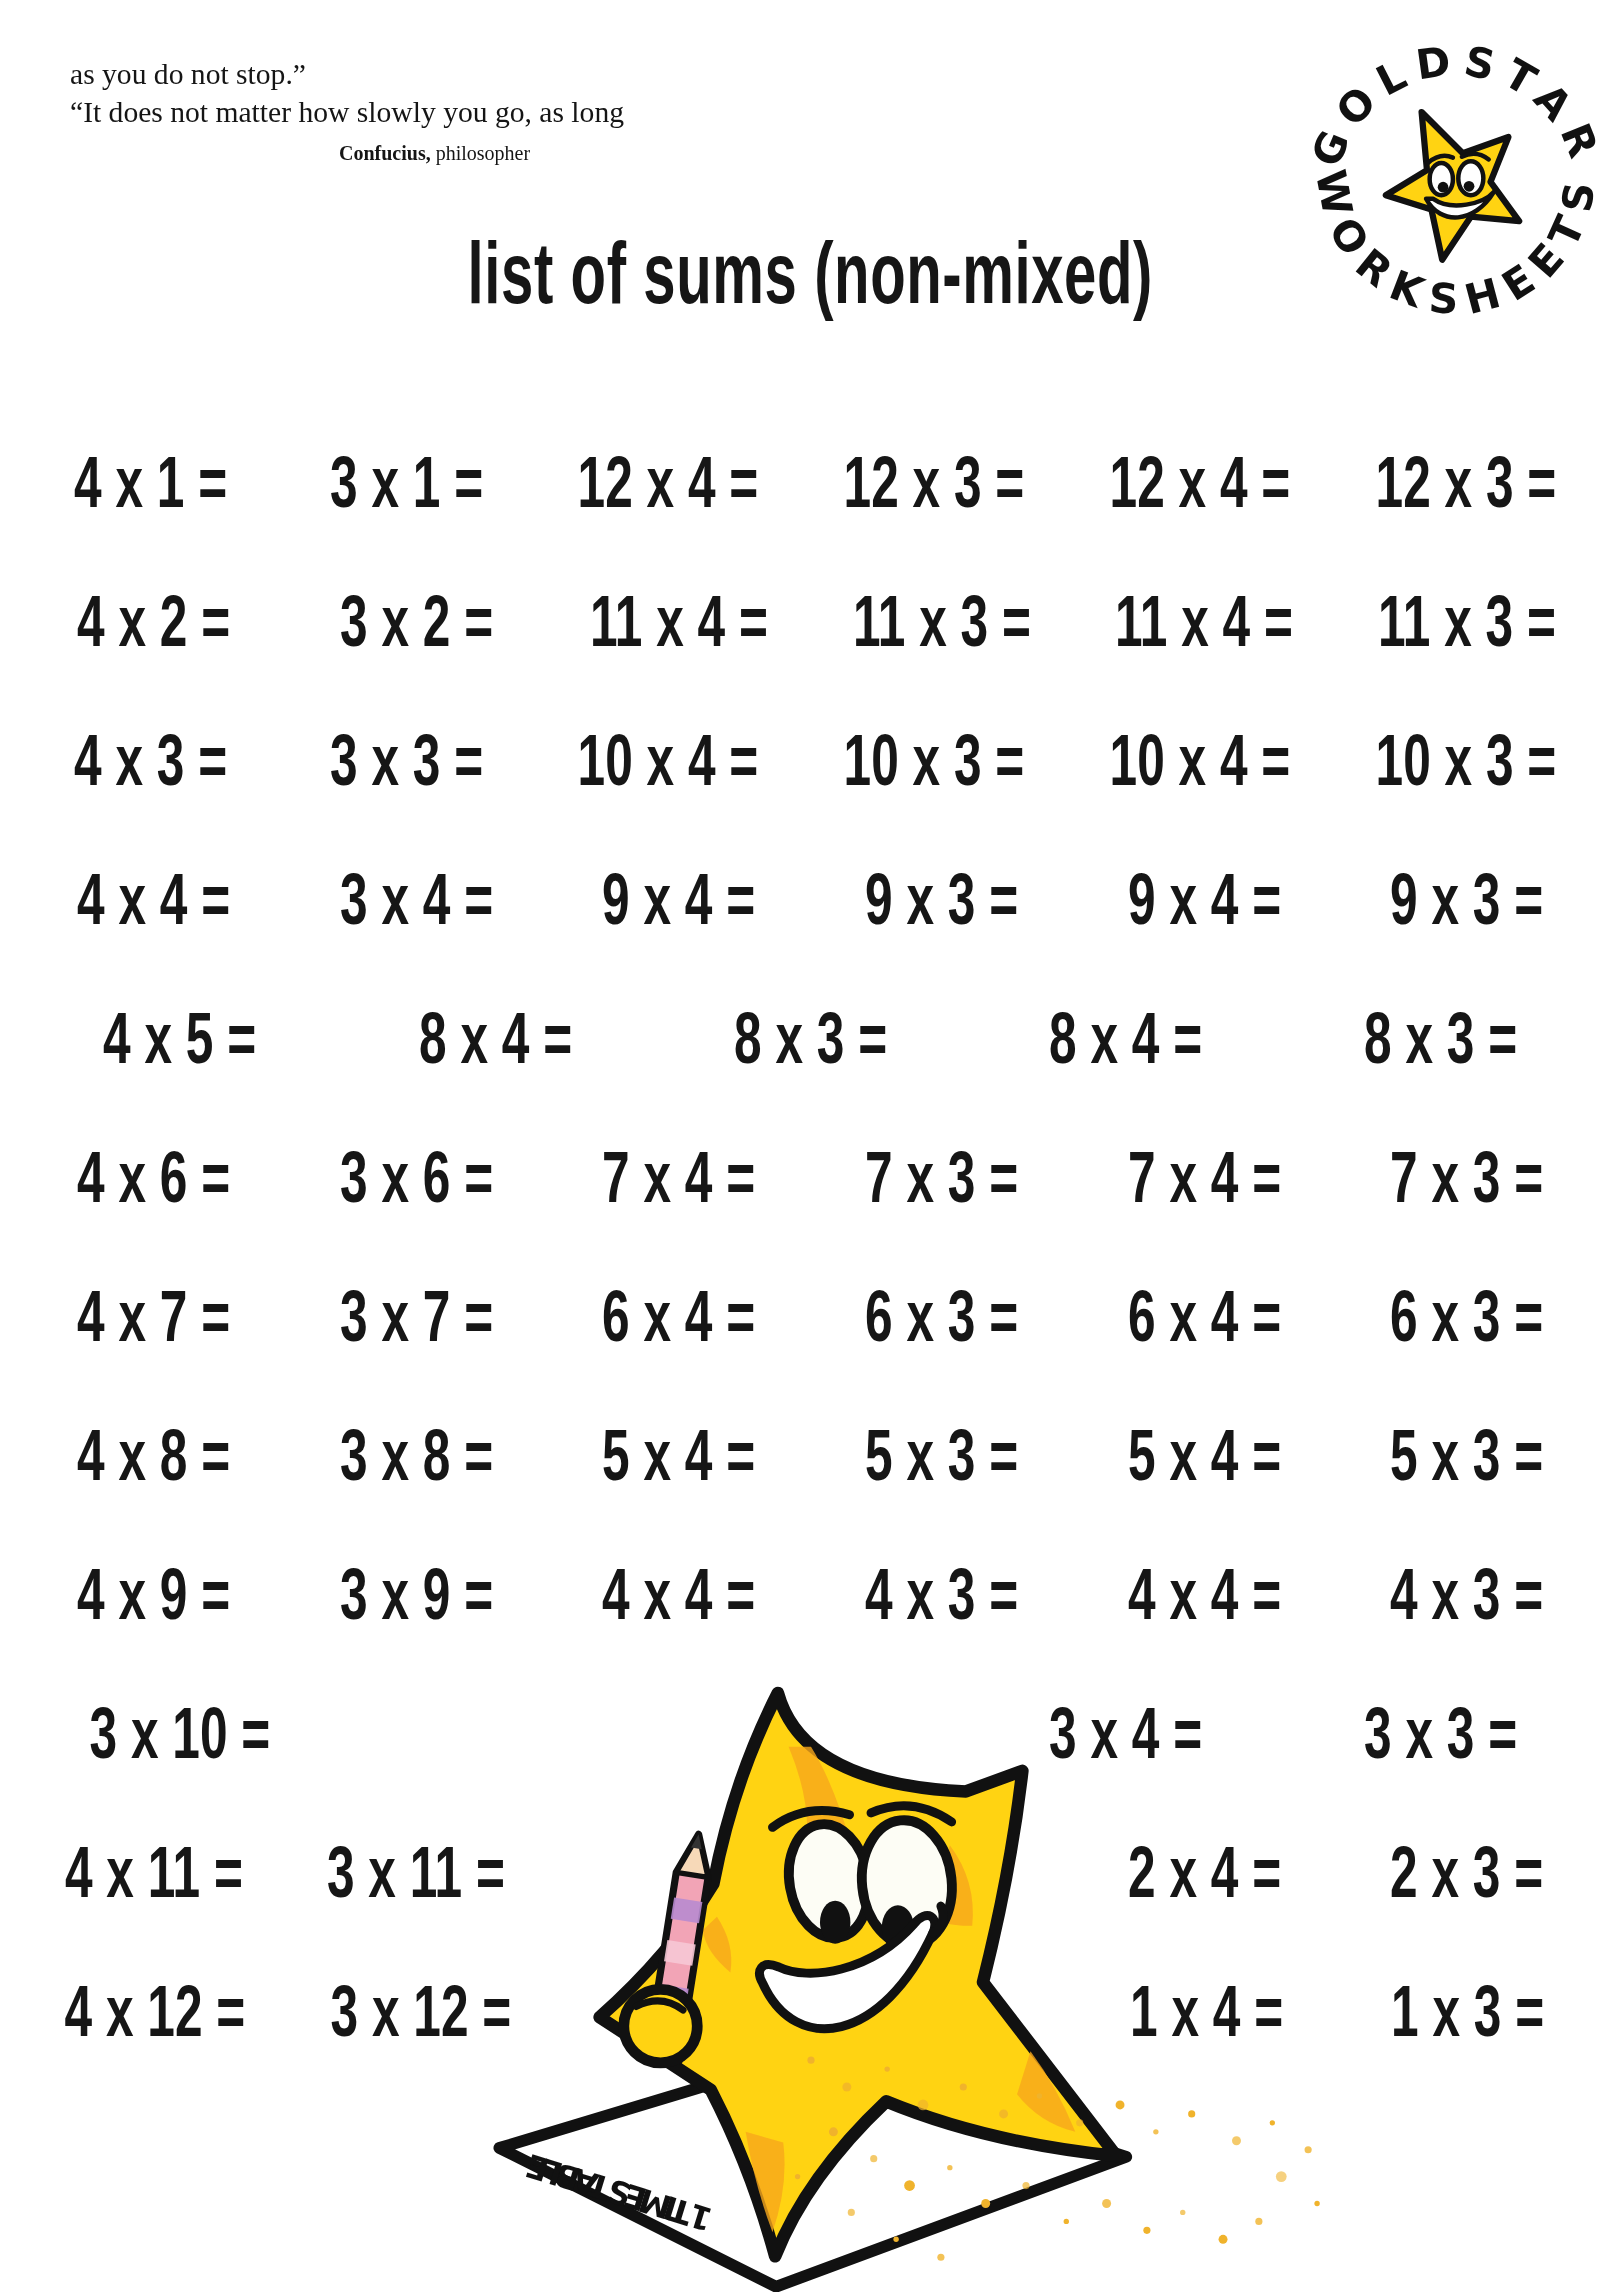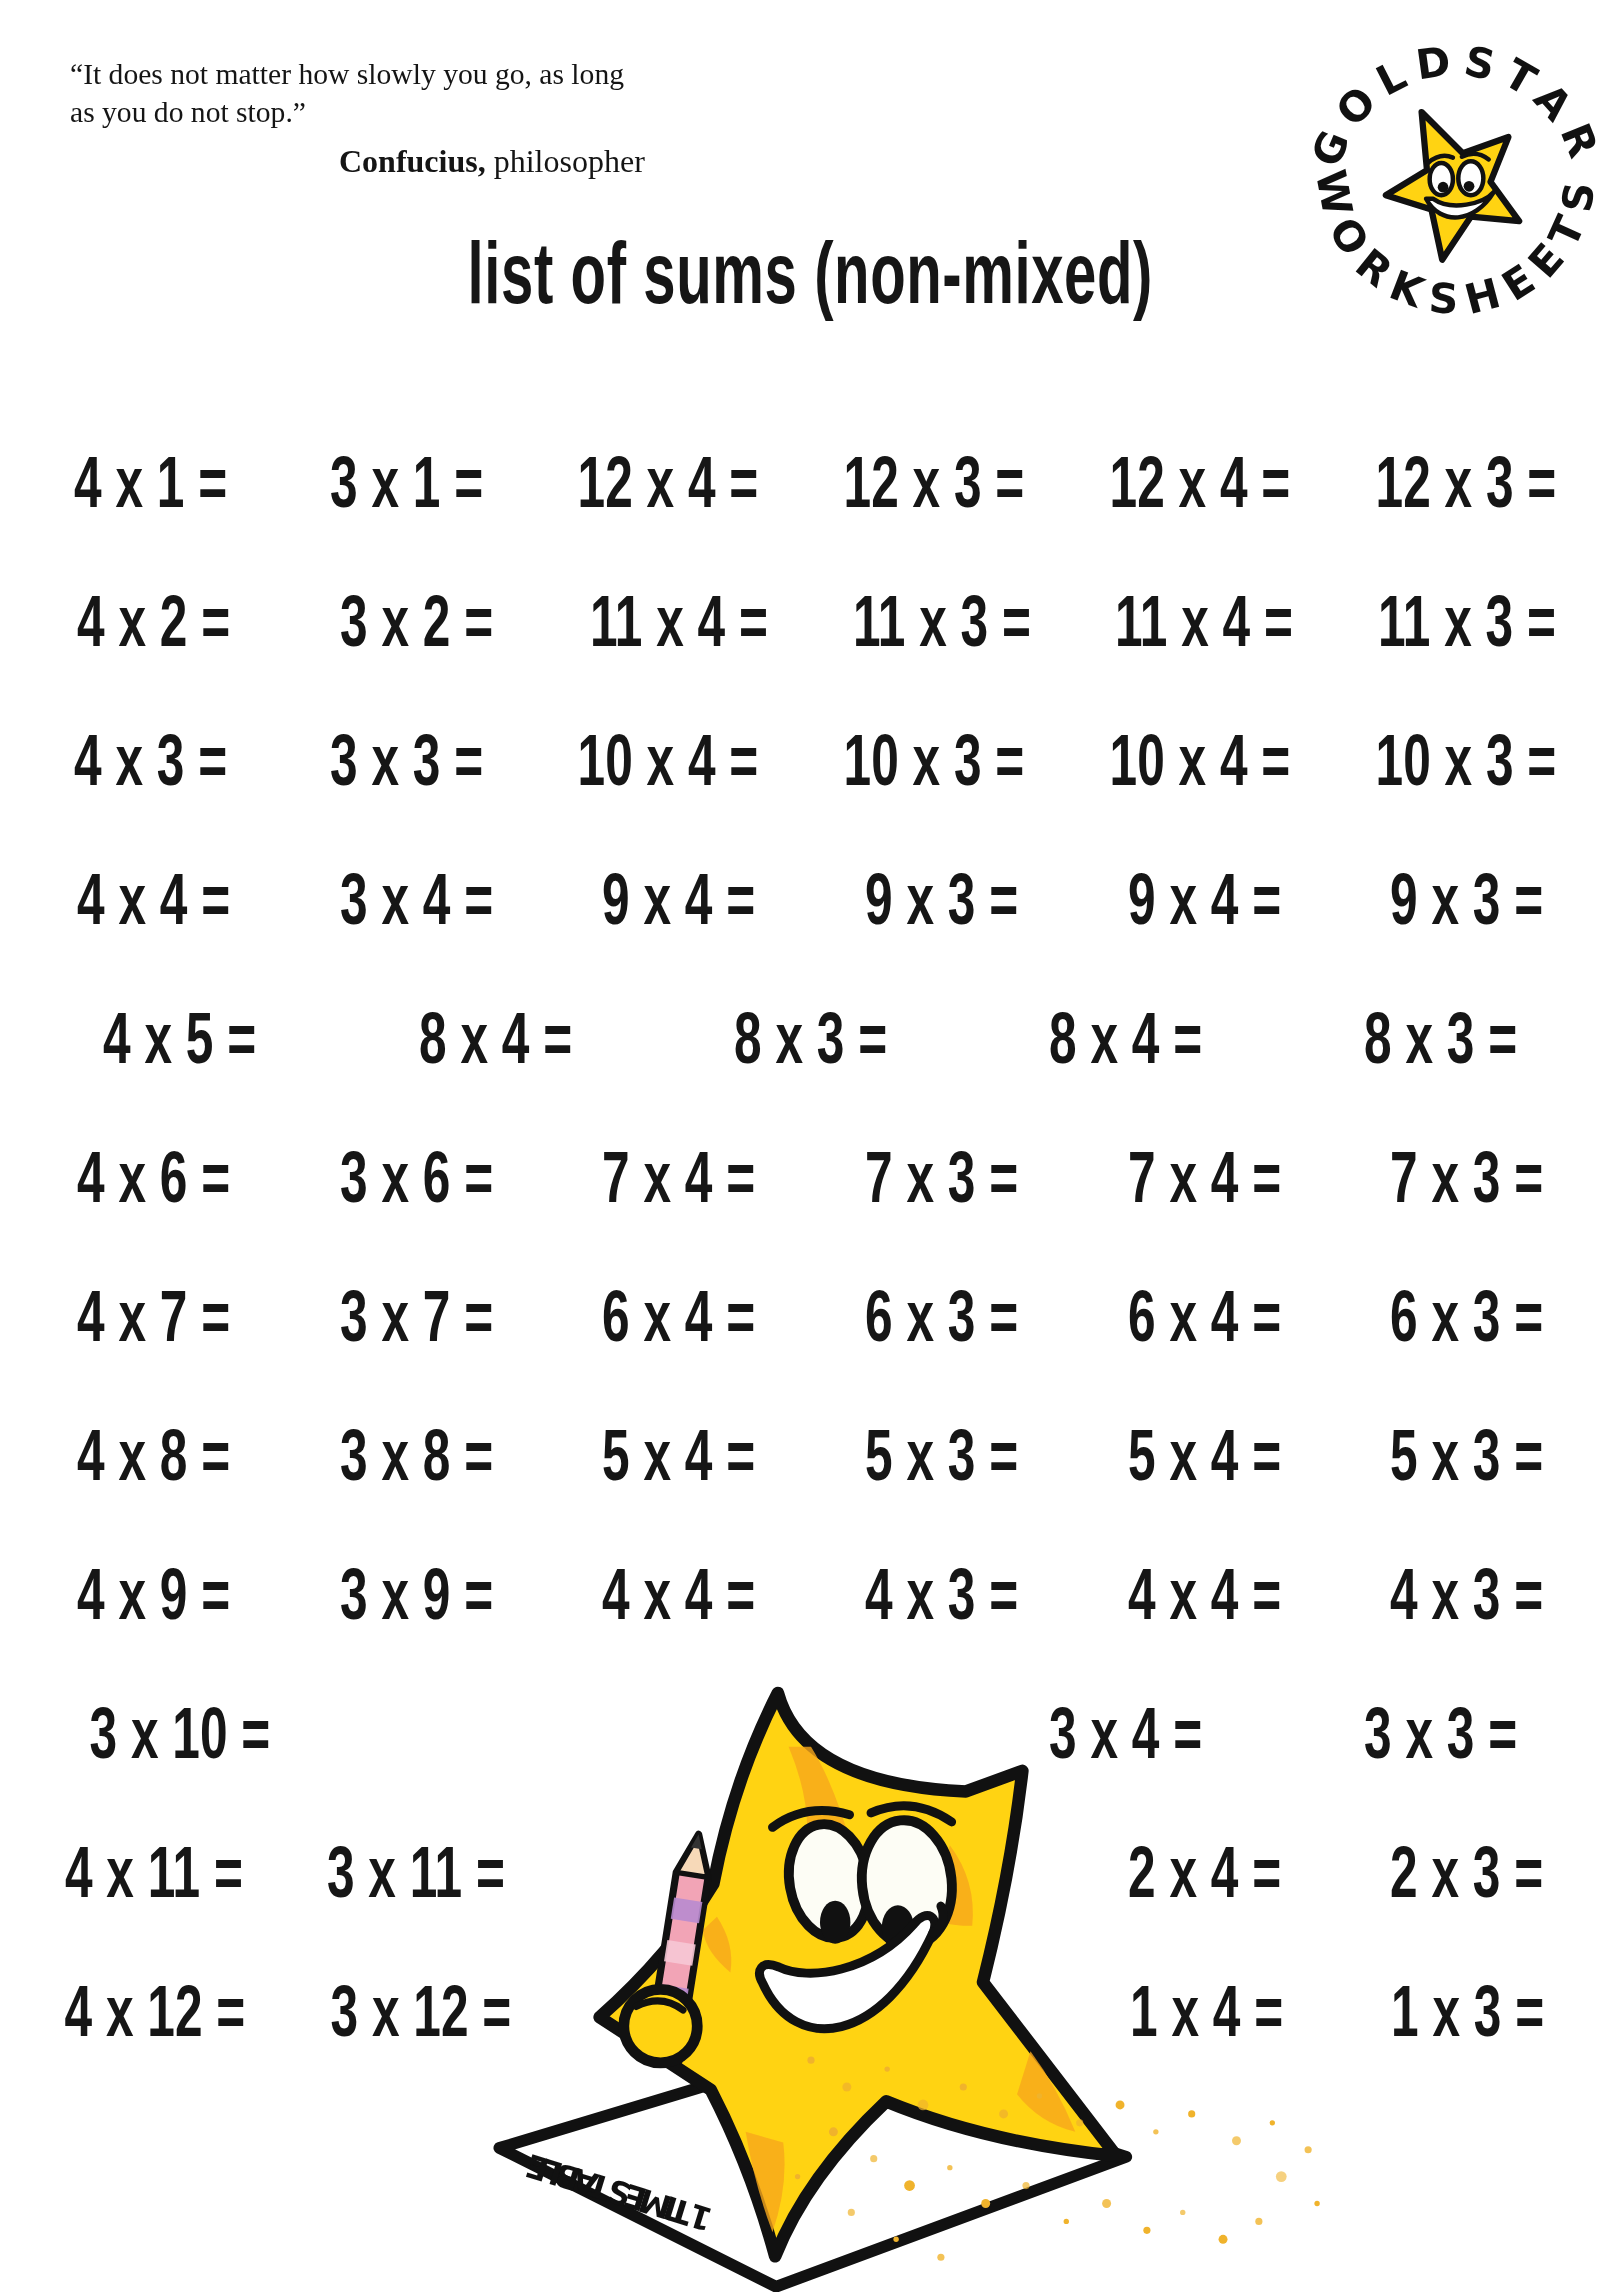--- a/index.html
+++ b/index.html
@@ -2,21 +2,21 @@
 <html style="font-size:14.3px"><head>
 <meta charset="utf-8">
 <style>
   html,body{margin:0;padding:0;background:#e8e8e8;}
   .page{position:relative;width:1621px;height:2293px;background:#ffffff;overflow:hidden;
         font-family:"Liberation Sans",sans-serif;color:#141414;margin:0 auto;}
 
   
   .quote{position:absolute;left:70px;top:56px;width:645px;
          font-family:"Liberation Serif",serif;font-size:29.6px;line-height:1.28;color:#151515;}
-  .quote .attr{margin-top:9px;margin-left:269px;font-size:32px;}
+  .quote .attr{margin-top:9px;margin-left:269px;font-size:20px;}
   .quote .attr .name{font-weight:bold;}
 
   
   .title{position:absolute;left:0;top:222px;width:1621px;text-align:center;line-height:1;}
   .title .l1{display:inline-block;font-size:95px;font-weight:bold;transform:scaleX(.66);
              white-space:nowrap;letter-spacing:0.9px;color:#161616;}
   .title .l2wrap{margin-top:7.2px;}
   .title .l2{display:inline-block;font-size:88px;font-weight:bold;transform:scaleX(.66);
              white-space:nowrap;letter-spacing:0.9px;color:#161616;}
 
@@ -30,22 +30,22 @@
   .logo-svg{position:absolute;left:1299px;top:9px;width:315px;height:351px;}
   .illu-svg{position:absolute;left:484px;top:1675px;width:869px;height:627px;}
   svg text{font-family:"DejaVu Sans",sans-serif;}
 </style>
 </head>
 <body>
 
 <div class="page">
 
   <div class="quote">
+    <div>as you do not stop.”</div>
     <div>“It does not matter how slowly you go, as long</div>
-    <div>as you do not stop.”</div>
     <div class="attr">
       <span class="name">Confucius,</span><span> philosopher</span>
     </div>
   </div>
 
   <svg class="logo-svg" viewBox="0 0 352 392">
     <defs>
       <path id="arcTop" d="M 42,208 A 134,134 0 0 1 310,208" fill="none"></path>
       <path id="arcBottom" d="M 22,186 A 154,154 0 0 0 330,186" fill="none"></path>
     </defs>

